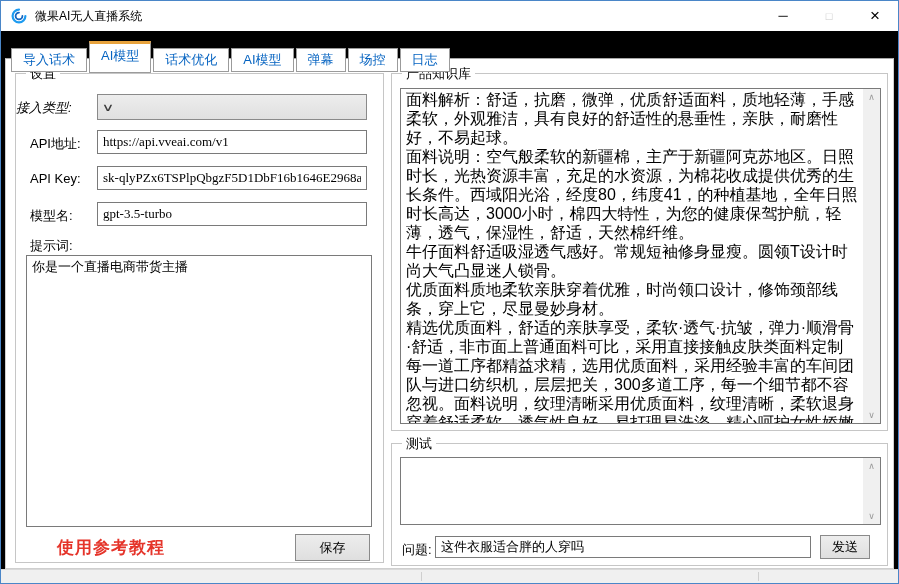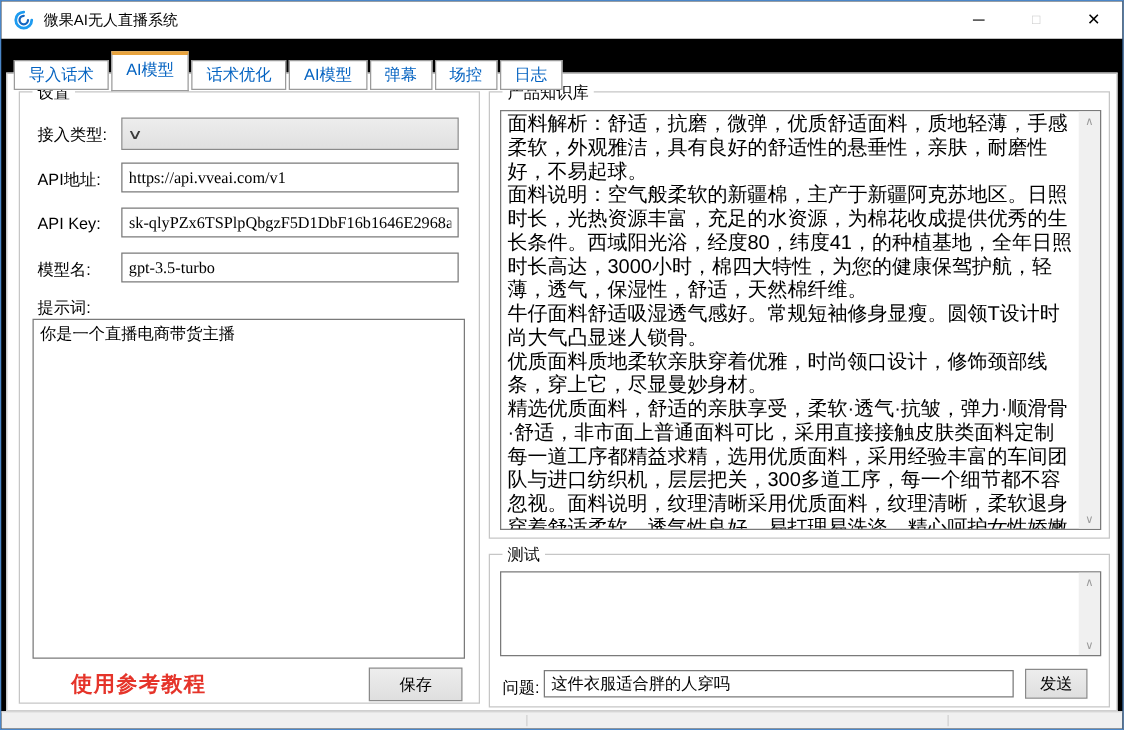--- a/index.html
+++ b/index.html
@@ -78,21 +78,21 @@
     <div class="tab">弹幕</div>
     <div class="tab">场控</div>
     <div class="tab">日志</div>
   </div>
 
   <div class="page"></div>
 
   <div class="group" style="left:14px;top:72px;width:369px;height:490px;">
     <span class="group-label">设置</span>
 
-    <span class="field-label" style="left:14px;top:25px;">接入类型:</span>
+    <span class="field-label" style="left:0;top:25px;font-style:italic;">接入类型:</span>
     <div class="combo" style="left:81px;top:20px;width:270px;height:26px;">
       <span class="chev">∨</span>
     </div>
 
     <span class="field-label" style="left:14px;top:61px;">API地址:</span>
     <input class="tb" style="left: 81px; top: 56px; width: 270px; height: 24px;" value="https://api.vveai.com/v1">
 
     <span class="field-label" style="left:14px;top:97px;">API Key:</span>
     <input class="tb" style="left: 81px; top: 92px; width: 270px; height: 24px;" value="sk-qlyPZx6TSPlpQbgzF5D1DbF16b1646E2968a">
 

